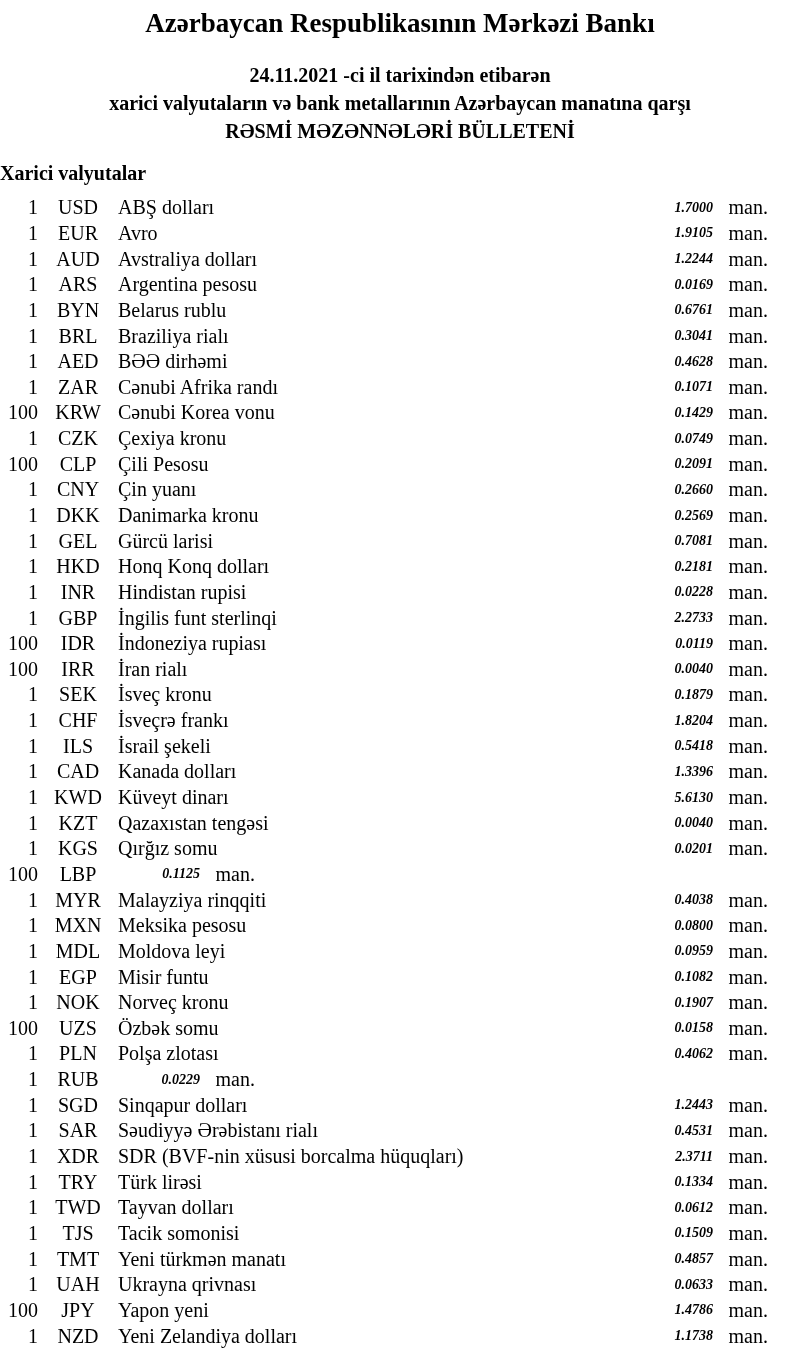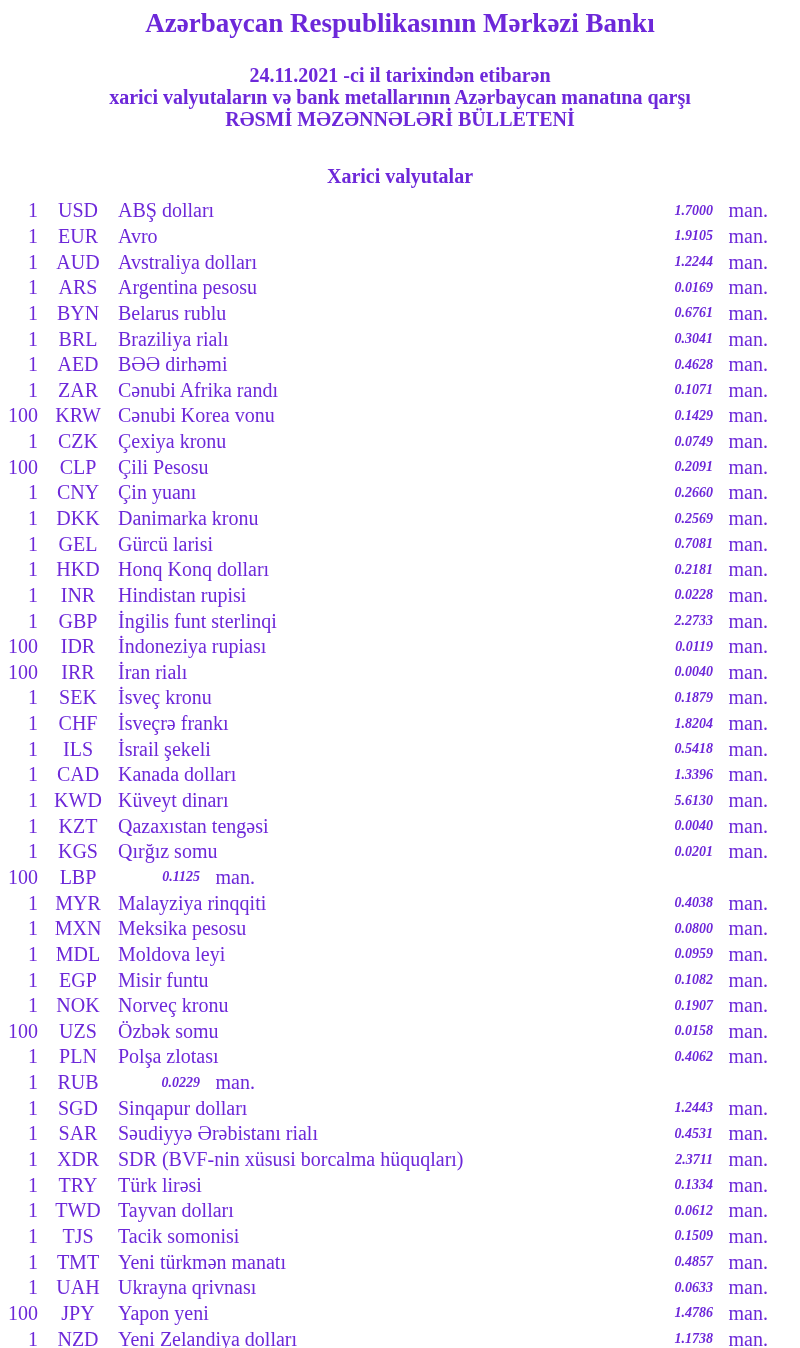--- a/index.html
+++ b/index.html
@@ -5,43 +5,44 @@
   html, body {
     margin: 0;
     padding: 0;
     background: #ffffff;
   }
   .page {
     position: relative;
     width: 800px;
     height: 1348px;
     background: #ffffff;
-    color: #6d28d9;
+    color: #000000;
     font-family: "Liberation Serif", serif;
     overflow: hidden;
   }
   .title-main {
     padding-top: 9px;
     text-align: center;
     font-size: 27px;
     line-height: 29px;
     font-weight: bold;
   }
   .title-sub {
+    margin-top: 6px;
     text-align: center;
     font-size: 20px;
     line-height: 22px;
     font-weight: bold;
   }
   .title-sub.date-line {
     margin-top: 26px;
   }
   .section-title {
-    margin-top: 35px;
-    text-align: center;
+    margin-top: 20px;
+    text-align: left;
     font-size: 20px;
     line-height: 22px;
     font-weight: bold;
   }
   .rates-table {
     margin-top: 11px;
   }
   .row {
     display: flex;
     align-items: center;

